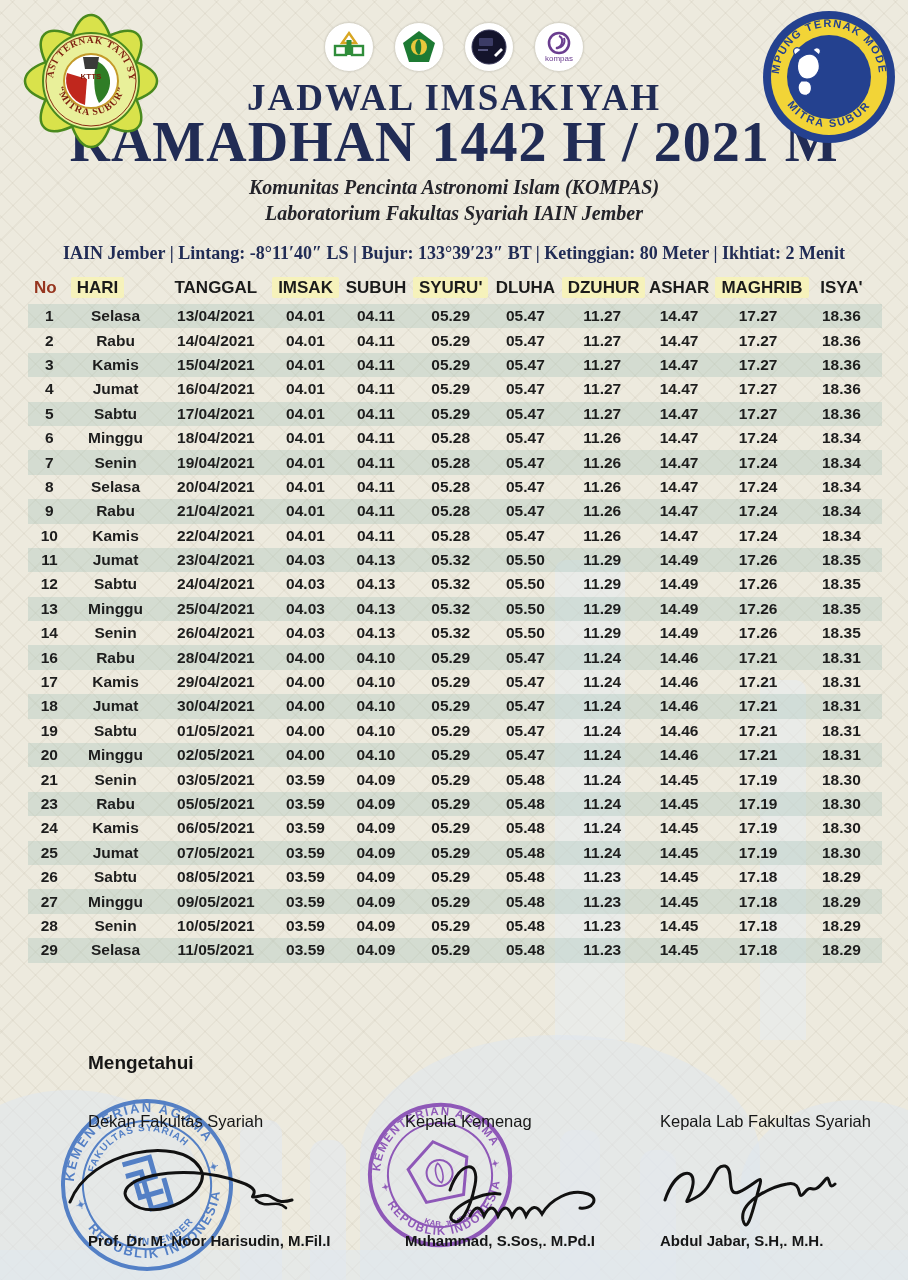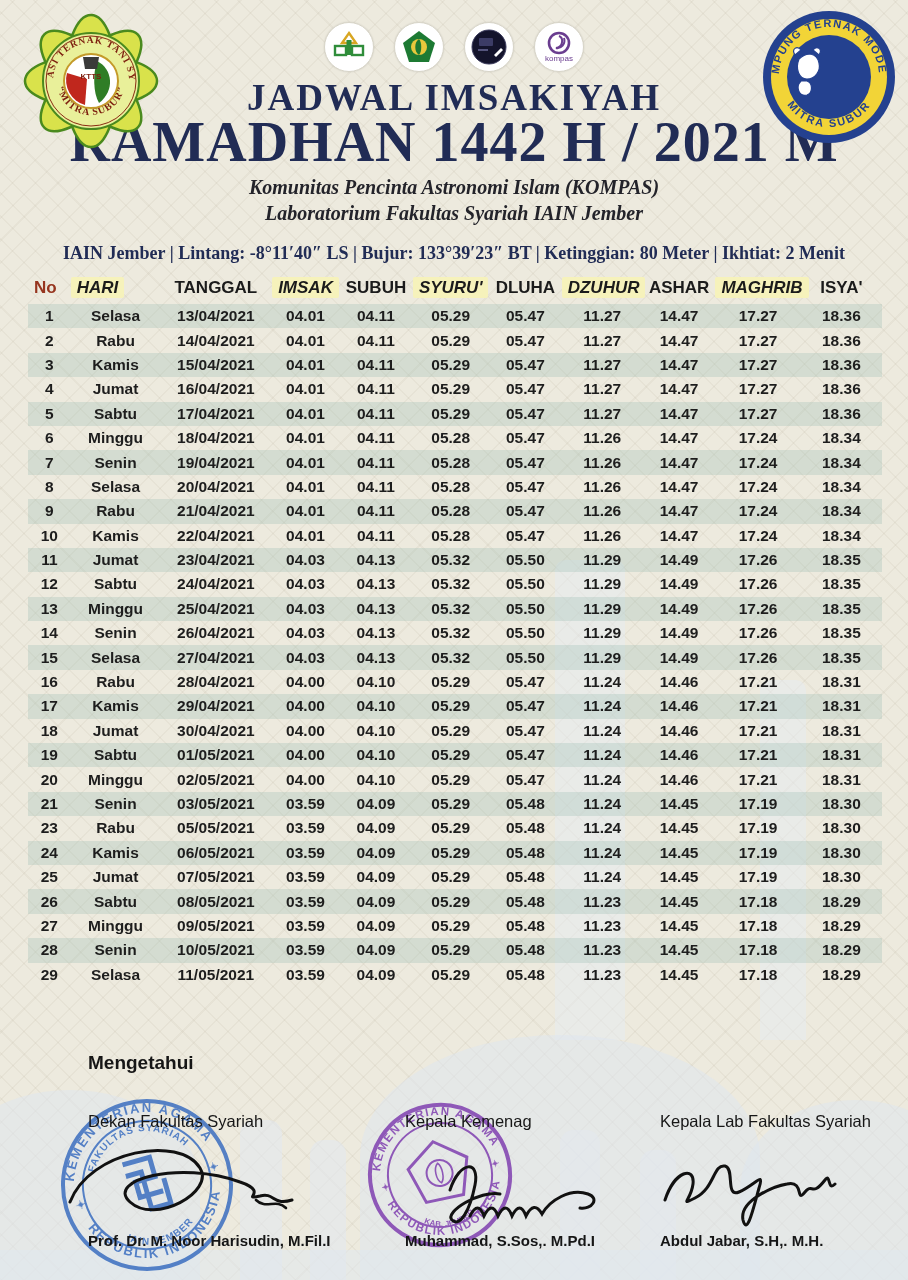--- a/index.html
+++ b/index.html
@@ -42,21 +42,21 @@
     font-family:"Liberation Serif", serif; font-weight:bold; font-size:18px; color:#212c55;
   }
   
   .sched-wrap{position:absolute; left:28px; right:26px; top:274px; z-index:2;}
   table.sched{width:100%; border-collapse:collapse; table-layout:fixed;}
   table.sched th{
     font-size:17px; font-weight:bold; color:#1b1b1b; padding:4px 0 6px 0;
     text-align:center; white-space:nowrap;
   }
   table.sched th.l{text-align:left;}
-  table.sched th .hl{background:#f6f2bb; padding:1px 6px; border-radius:2px;font-style:italic;}
+  table.sched th .hl{background:#f6f2bb; padding:1px 6px; border-radius:2px;}
   table.sched th.no-col{color:#96351f; text-align:left; padding-left:6px;}
   table.sched td{
     height:24.4px; font-size:15.5px; font-weight:bold; color:#1d1d1d;
     text-align:center; white-space:nowrap; padding:0;
   }
   table.sched tbody tr:nth-child(odd){background:rgba(154,190,180,0.30);}
   td.no{color:#96351f; text-align:left; padding-left:8px; font-size:15px;}
   td.day{color:#4b4b1c; text-align:left; padding-left:10px;}
   td.date{color:#212c55;}
   
@@ -389,33 +389,20 @@
             <td class="time">04.03</td>
             <td class="time">04.13</td>
             <td class="time">05.32</td>
             <td class="time">05.50</td>
             <td class="time">11.29</td>
             <td class="time">14.49</td>
             <td class="time">17.26</td>
             <td class="time">18.35</td>
           </tr>
           <tr>
-            <td class="no">15</td>
-            <td class="day">Selasa</td>
-            <td class="date">27/04/2021</td>
-            <td class="time">04.03</td>
-            <td class="time">04.13</td>
-            <td class="time">05.32</td>
-            <td class="time">05.50</td>
-            <td class="time">11.29</td>
-            <td class="time">14.49</td>
-            <td class="time">17.26</td>
-            <td class="time">18.35</td>
-          </tr>
-          <tr>
             <td class="no">16</td>
             <td class="day">Rabu</td>
             <td class="date">28/04/2021</td>
             <td class="time">04.00</td>
             <td class="time">04.10</td>
             <td class="time">05.29</td>
             <td class="time">05.47</td>
             <td class="time">11.24</td>
             <td class="time">14.46</td>
             <td class="time">17.21</td>

